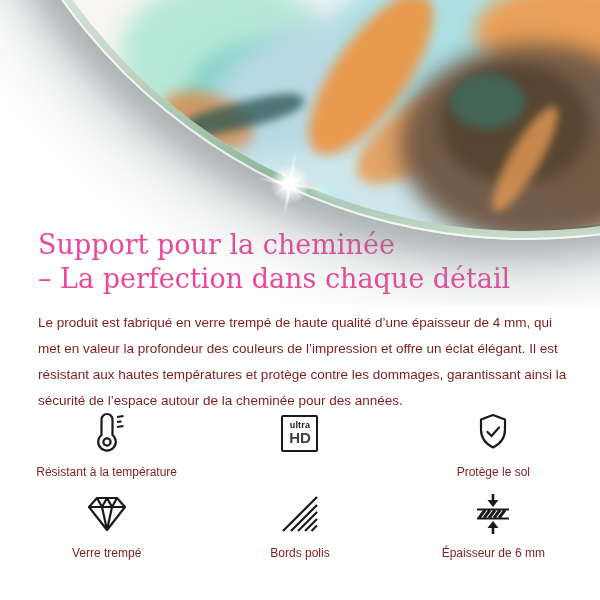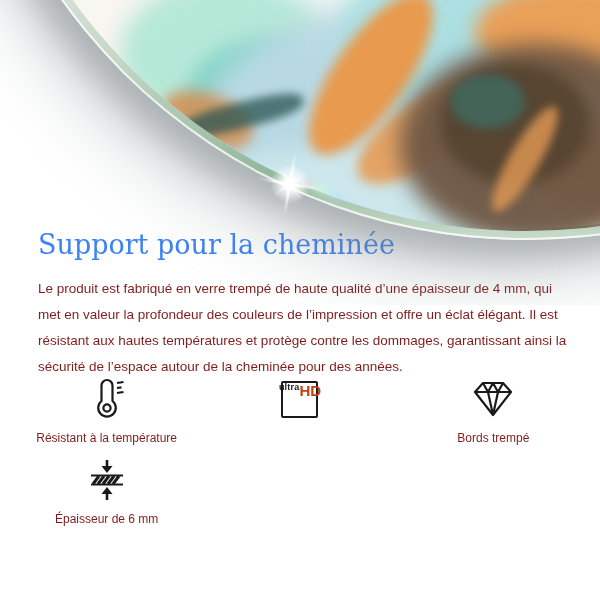--- a/index.html
+++ b/index.html
@@ -41,33 +41,33 @@
   .sparkle .ray  { position:absolute; left:50%; top:0; width:3px; height:100%;
       background:linear-gradient(to bottom, rgba(255,255,255,0), rgba(255,255,255,0.95) 42%, rgba(255,255,255,0.95) 58%, rgba(255,255,255,0)); }
   .r1 { transform:translateX(-50%) rotate(10deg); }
   .r2 { transform:translateX(-50%) rotate(100deg); }
   .r3 { transform:translateX(-50%) rotate(55deg) scaleY(0.6); opacity:.7; }
   .r4 { transform:translateX(-50%) rotate(145deg) scaleY(0.6); opacity:.7; }
   .prism { position:absolute; left:300px; top:188px; width:58px; height:9px; transform:rotate(22deg);
       background:linear-gradient(to right, rgba(255,190,200,0.55), rgba(200,255,220,0.55), rgba(190,220,255,0.4), rgba(255,255,255,0));
       filter:blur(2px); border-radius:50%; }
   .title { margin:228px 28px 0 38px; font-family:"DejaVu Serif", serif; font-weight:400;
-           font-size:27px; line-height:34px; color:#3b82f6; }
+           font-size:27px; line-height:34px; color:#ec4899; }
   .desc  { margin:14px 28px 0 38px; font-size:13.5px; line-height:26px; color:#7f1d1d; }
 
   
   .features { margin:-4px 10px 0 10px; display:grid; grid-template-columns:1fr 1fr 1fr; row-gap:12px; }
   .feature { display:flex; flex-direction:column; align-items:center; }
   .icon-box { height:46px; display:flex; align-items:center; justify-content:center; }
   .feature-label { margin-top:9px; font-size:12px; color:#7f1d1d; }
   svg.ficon { stroke:#1a1a1a; fill:none; stroke-width:2.2; }
   .hd-box { width:33px; height:33px; border:2.5px solid #1a1a1a; border-radius:2px;
-            display:flex; justify-content:center; }
+            display:flex; flex-direction:column; align-items:center; justify-content:center; }
   .hd-small { font-size:9px;  font-weight:700; line-height:9px;  color:#1a1a1a; letter-spacing:0.2px; }
-  .hd-big   { font-size:15px; font-weight:700; line-height:15px; color:#c2410c; }
+  .hd-big   { font-size:15px; font-weight:700; line-height:15px; color:#404040; }
 </style>
 </head>
 <body>
 
 <div class="page">
 
   <div class="hero">
     <div class="glass">
       <div class="art">
         <div class="blob b-cream"></div>
@@ -93,20 +93,21 @@
       <div class="ray r1"></div>
         <div class="ray r2"></div>
       <div class="ray r3"></div>
         <div class="ray r4"></div>
       <div class="core"></div>
     </div>
   </div>
 
   <h1 class="title">
     <span>Support pour la cheminée</span><br>
+    <span>– La perfection dans chaque détail</span>
   </h1>
 
   <p class="desc">Le produit est fabriqué en verre trempé de haute qualité d’une épaisseur de 4 mm, qui met en valeur la profondeur des couleurs de l’impression et offre un éclat élégant. Il est résistant aux hautes températures et protège contre les dommages, garantissant ainsi la sécurité de l’espace autour de la cheminée pour des années.</p>
 
   <div class="features">
 
     <div class="feature">
       <div class="icon-box">
         <svg class="ficon" width="44" height="44" viewBox="0 0 44 44">
           <path d="M16.5 8.5 a5.5 5.5 0 0 1 11 0 v15.5 a8.8 8.8 0 1 1 -11 0 Z"></path>
@@ -121,34 +122,55 @@
 
     <div class="feature">
       <div class="icon-box">
         <div class="hd-box">
           <span class="hd-small">ultra</span>
           <span class="hd-big">HD</span>
         </div>
       </div>
     </div>
 
+    <div class="feature">
+      <div class="icon-box">
+        <svg class="ficon" width="44" height="44" viewBox="0 0 44 44">
+          <path d="M22 4 L34 8.5 V18.5 C34 27.5 29 33 22 36.5 C15 33 10 27.5 10 18.5 V8.5 Z" stroke-linejoin="round"></path>
+          <polyline points="16.5,21 20.5,25 28,16.5" stroke-linecap="round" stroke-linejoin="round"></polyline>
+        </svg>
+      </div>
+      <div class="feature-label">Protège le sol</div>
+    </div>
 
     <div class="feature">
       <div class="icon-box">
         <svg class="ficon" width="44" height="44" viewBox="0 0 44 44" stroke-linejoin="round">
           <polygon points="12,6 32,6 40,15 22,38 4,15"></polygon>
           <line x1="4" y1="15" x2="40" y2="15"></line>
           <polyline points="12,6 17,15 22,6 27,15 32,6"></polyline>
           <line x1="17" y1="15" x2="22" y2="38"></line>
           <line x1="27" y1="15" x2="22" y2="38"></line>
         </svg>
       </div>
-      <div class="feature-label">Bords trempé</div>
+      <div class="feature-label">Verre trempé</div>
     </div>
 
+    <div class="feature">
+      <div class="icon-box">
+        <svg class="ficon" width="44" height="44" viewBox="0 0 44 44" stroke-width="3">
+          <line x1="5" y1="39" x2="39" y2="5"></line>
+          <line x1="13" y1="39" x2="39" y2="13"></line>
+          <line x1="20" y1="39" x2="39" y2="20"></line>
+          <line x1="27" y1="39" x2="39" y2="27"></line>
+          <line x1="33.5" y1="39" x2="39" y2="33.5"></line>
+        </svg>
+      </div>
+      <div class="feature-label">Bords polis</div>
+    </div>
 
     <div class="feature">
       <div class="icon-box">
         <svg class="ficon" width="44" height="44" viewBox="0 0 44 44">
           <line x1="22" y1="2" x2="22" y2="9" stroke-width="2.6"></line>
           <polygon points="16.5,8 27.5,8 22,15" fill="#1a1a1a" stroke="none"></polygon>
           <line x1="6" y1="17.5" x2="38" y2="17.5" stroke-width="2"></line>
           <line x1="6" y1="26.5" x2="38" y2="26.5" stroke-width="2"></line>
           <g stroke-width="3">
             <line x1="8" y1="26" x2="14" y2="18"></line>

